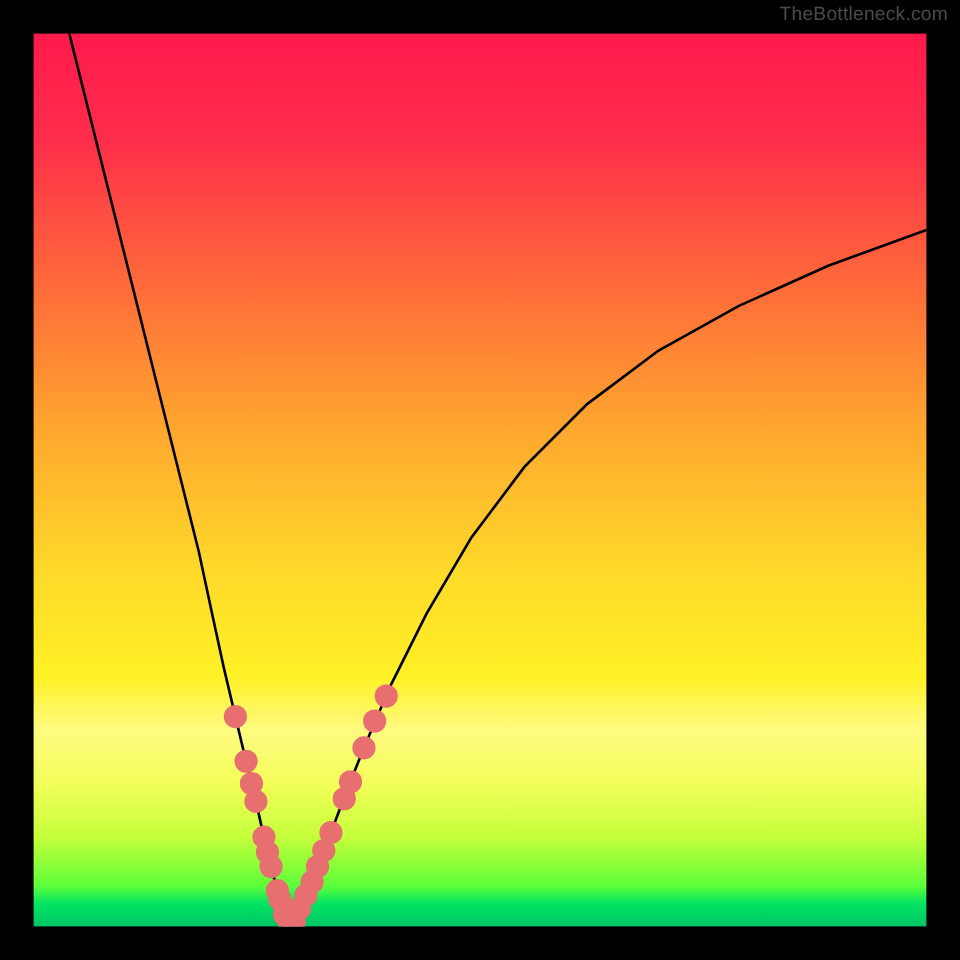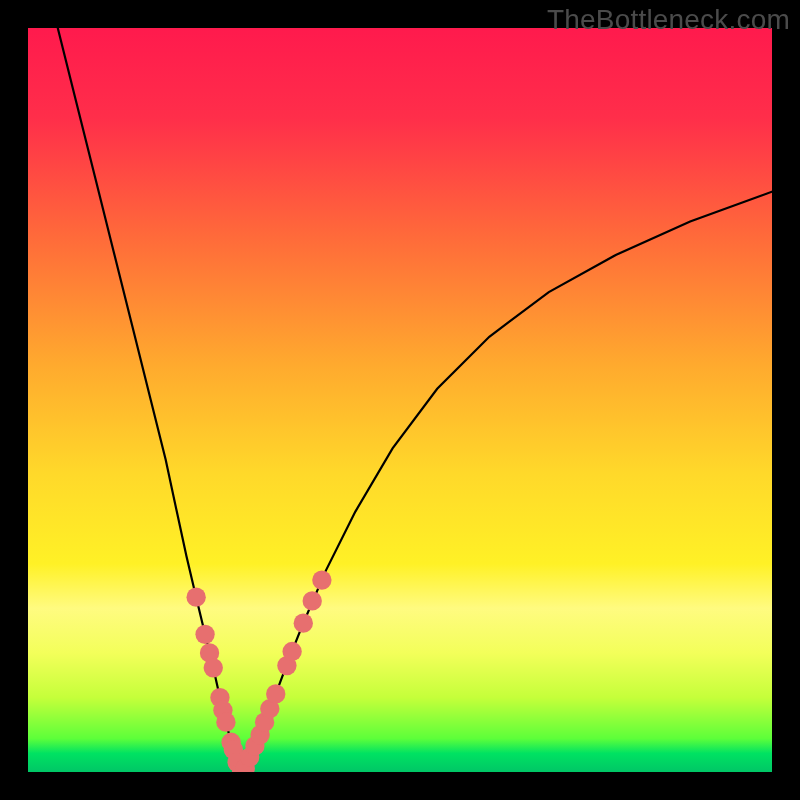--- a/index.html
+++ b/index.html
@@ -16,21 +16,21 @@
     left: 0;
     top: 0;
     width: 800px;
     height: 800px;
     box-sizing: border-box;
   }
   .watermark {
     position: absolute;
     top: 4px;
     right: 10px;
-    font-size: 28px;
+    font-size: 16px;
     font-weight: 500;
     color: #4b4b4b;
     letter-spacing: 0.2px;
     user-select: none;
   }
   svg { display: block; }
 </style>
 </head>
 <body>
 

